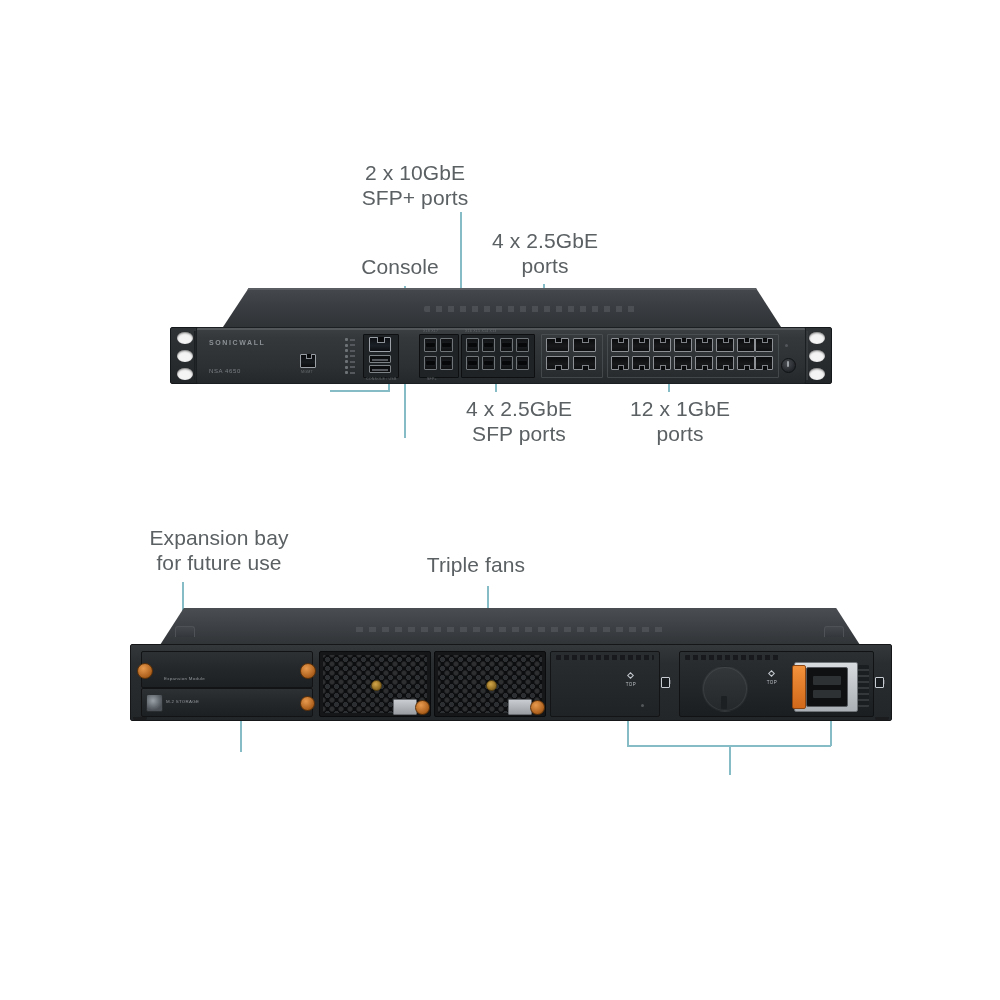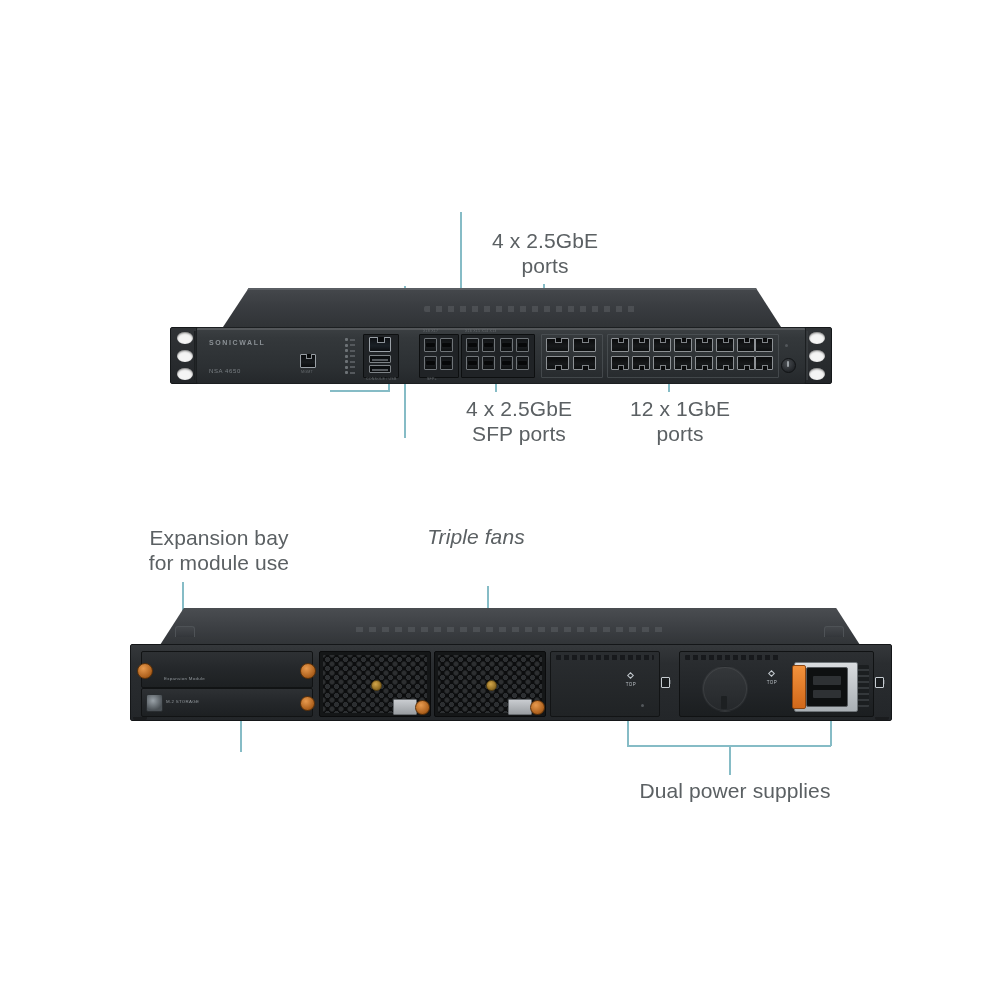--- a/index.html
+++ b/index.html
@@ -298,22 +298,25 @@
     position:absolute;
     border:1px solid #4e5256;border-bottom:none;border-radius:3px 3px 0 0;
     background:linear-gradient(180deg,#44474b,#33363a);
   }
 </style>
 </head>
 <body>
 
 <div id="stage">
 
+  <div class="label" style="left:300px;top:160px;width:230px;">2 x 10GbE
+SFP+ ports</div>
   <div class="label" style="left:430px;top:228px;width:230px;">4 x 2.5GbE
 ports</div>
+  <div class="label" style="left:300px;top:254px;width:200px;">Console</div>
   <div class="label" style="left:432px;top:396px;width:174px;">4 x 2.5GbE
 SFP ports</div>
   <div class="label" style="left:600px;top:396px;width:160px;">12 x 1GbE
 ports</div>
 
   <div class="lead v" style="left:460px;top:212px;height:128px;"></div>
   <div class="lead v" style="left:543px;top:284px;height:56px;"></div>
   <div class="lead v" style="left:404px;top:286px;height:59px;"></div>
   <div class="lead v" style="left:404px;top:360px;height:78px;"></div>
   <div class="lead v" style="left:388px;top:360px;height:31px;"></div>
@@ -430,23 +433,22 @@
       <div class="rj down" style="left:519px;top:28px;width:18px;height:14px;"></div>
       <div class="rj down" style="left:540px;top:28px;width:18px;height:14px;"></div>
       <div class="rj down" style="left:558px;top:28px;width:18px;height:14px;"></div>
 
       <div class="tinydot" style="left:588px;top:16px;"></div>
       <div class="power-btn" style="left:584px;top:30px;width:13px;height:13px;"></div>
     </div>
   </div>
 
   <div class="label" style="left:110px;top:525px;width:218px;">Expansion bay
-for module use</div>
-  <div class="label" style="left:390px;top:524px;width:172px;font-style:italic;">Triple fans</div>
-  <div class="label" style="left:610px;top:778px;width:250px;">Dual power supplies</div>
+for future use</div>
+  <div class="label" style="left:390px;top:552px;width:172px;">Triple fans</div>
 
   <div class="lead v" style="left:182px;top:582px;height:86px;"></div>
   <div class="lead v" style="left:487px;top:586px;height:46px;"></div>
 
   <div class="lead h" style="left:307px;top:631px;width:360px;"></div>
   <div class="lead v" style="left:307px;top:631px;height:26px;"></div>
   <div class="lead v" style="left:665px;top:631px;height:36px;"></div>
 
   <div class="lead v" style="left:240px;top:712px;height:40px;"></div>
 

